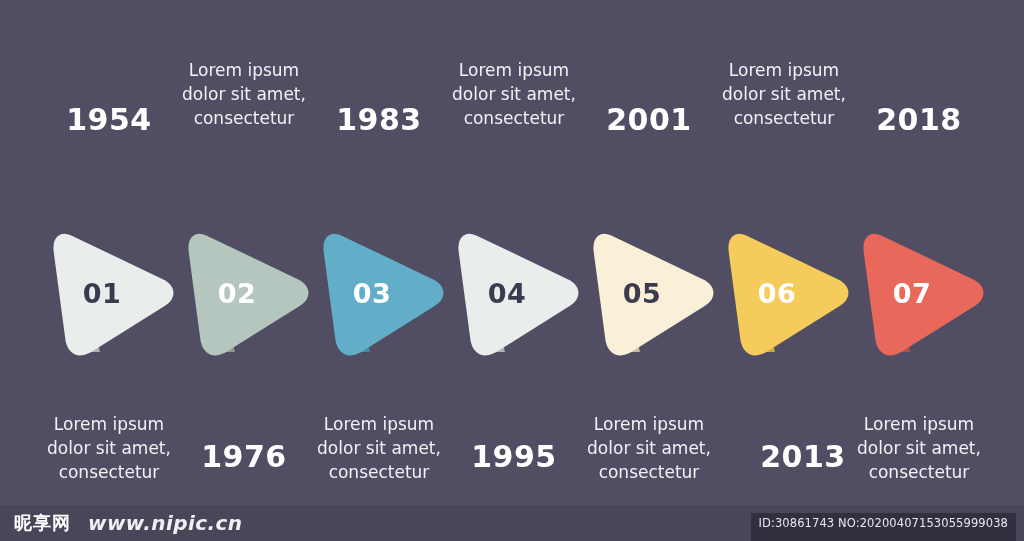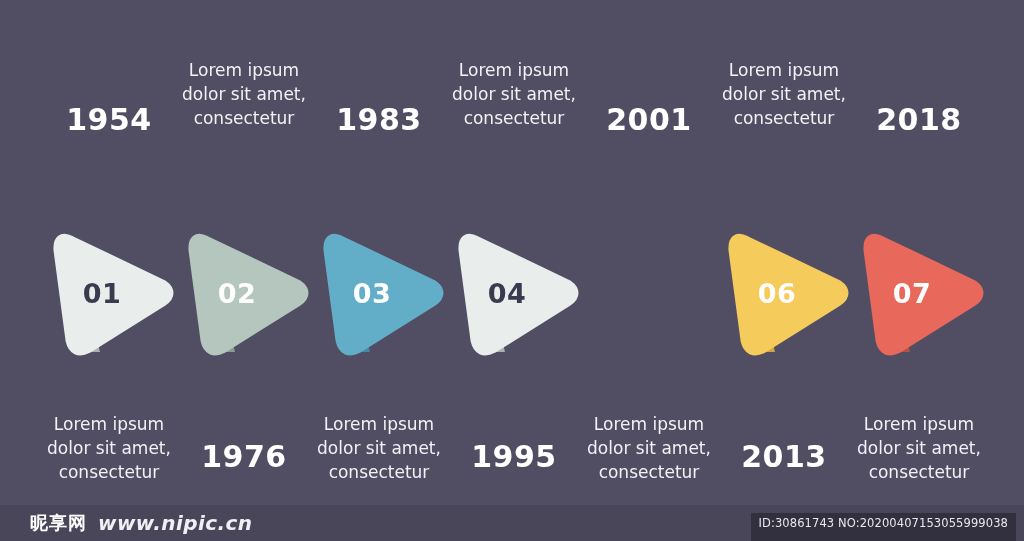--- a/index.html
+++ b/index.html
@@ -111,25 +111,25 @@
     position: absolute;
     left: 0;
     bottom: 0;
     width: 1024px;
     height: 36px;
     background: rgba(0, 0, 0, 0.10);
   }
 
   #watermark {
     position: absolute;
-    left: 30px;
+    left: 14px;
     top: 6px;
     display: flex;
     align-items: center;
-    gap: 11px;
+    gap: 17px;
   }
 
   #wm-logo {
     font-size: 18px;
     font-weight: bold;
     color: #FFFFFF;
     letter-spacing: 1px;
     font-family: "DejaVu Sans", "Liberation Sans", sans-serif;
     line-height: 1.2;
   }
@@ -206,20 +206,27 @@
         </svg>
         <div class="arrow-num" style="color: rgb(255, 255, 255);">03</div>
       </div>
       <div class="arrow-item" style="left: 449px;">
         <svg viewBox="0 0 130 130">
           <path d="M 18 22 L 40 62 L 26 112 Q 22 124 34 124 L 56 124 L 30 18 Q 22 12 18 22 Z" fill="#ACB2B2"></path>
           <path d="M 26 14 Q 15 8 16 22 L 28 112 Q 31 125 43 119 L 118 72 Q 128 65 118 58 Z" fill="#E9EDEB" stroke="#E9EDEB" stroke-width="13" stroke-linejoin="round"></path>
         </svg>
         <div class="arrow-num" style="color: rgb(60, 58, 78);">04</div>
       </div>
+      <div class="arrow-item" style="left: 584px;">
+        <svg viewBox="0 0 130 130">
+          <path d="M 18 22 L 40 62 L 26 112 Q 22 124 34 124 L 56 124 L 30 18 Q 22 12 18 22 Z" fill="#C7BC9B"></path>
+          <path d="M 26 14 Q 15 8 16 22 L 28 112 Q 31 125 43 119 L 118 72 Q 128 65 118 58 Z" fill="#FAF0D7" stroke="#FAF0D7" stroke-width="13" stroke-linejoin="round"></path>
+        </svg>
+        <div class="arrow-num" style="color: rgb(60, 58, 78);">05</div>
+      </div>
       <div class="arrow-item" style="left: 719px;">
         <svg viewBox="0 0 130 130">
           <path d="M 18 22 L 40 62 L 26 112 Q 22 124 34 124 L 56 124 L 30 18 Q 22 12 18 22 Z" fill="#CFA63F"></path>
           <path d="M 26 14 Q 15 8 16 22 L 28 112 Q 31 125 43 119 L 118 72 Q 128 65 118 58 Z" fill="#F5CB5C" stroke="#F5CB5C" stroke-width="13" stroke-linejoin="round"></path>
         </svg>
         <div class="arrow-num" style="color: rgb(255, 255, 255);">06</div>
       </div>
       <div class="arrow-item" style="left: 854px;">
         <svg viewBox="0 0 130 130">
           <path d="M 18 22 L 40 62 L 26 112 Q 22 124 34 124 L 56 124 L 30 18 Q 22 12 18 22 Z" fill="#B2534A"></path>
@@ -238,21 +245,21 @@
       </div>
       <div class="label-cell" style="left: 304px;">
         <div class="desc">Lorem ipsum dolor sit amet, consectetur</div>
       </div>
       <div class="label-cell" style="left: 439px;">
         <div class="year">1995</div>
       </div>
       <div class="label-cell" style="left: 574px;">
         <div class="desc">Lorem ipsum dolor sit amet, consectetur</div>
       </div>
-      <div class="label-cell" style="left: 709px;">
+      <div class="label-cell" style="left: 728px;">
         <div class="year">2013</div>
       </div>
       <div class="label-cell" style="left: 844px;">
         <div class="desc">Lorem ipsum dolor sit amet, consectetur</div>
       </div>
     </div>
 
   <div id="footer">
     <div id="watermark">
       <span id="wm-logo">昵享网</span>

